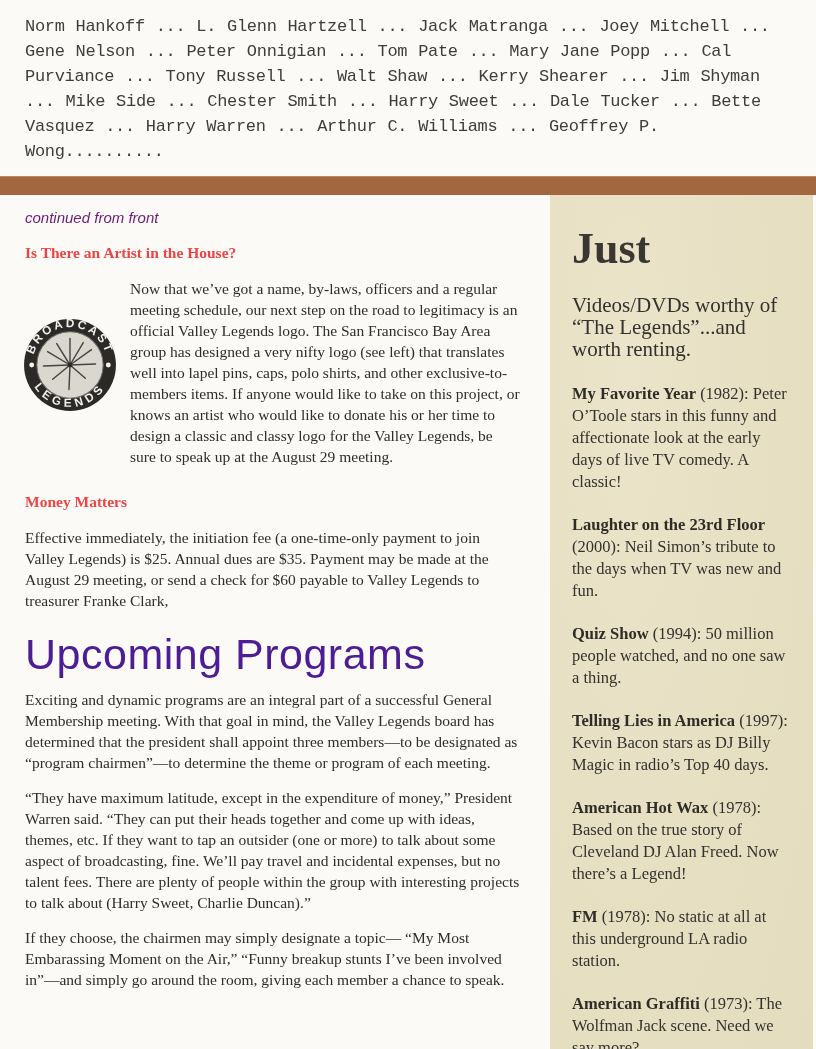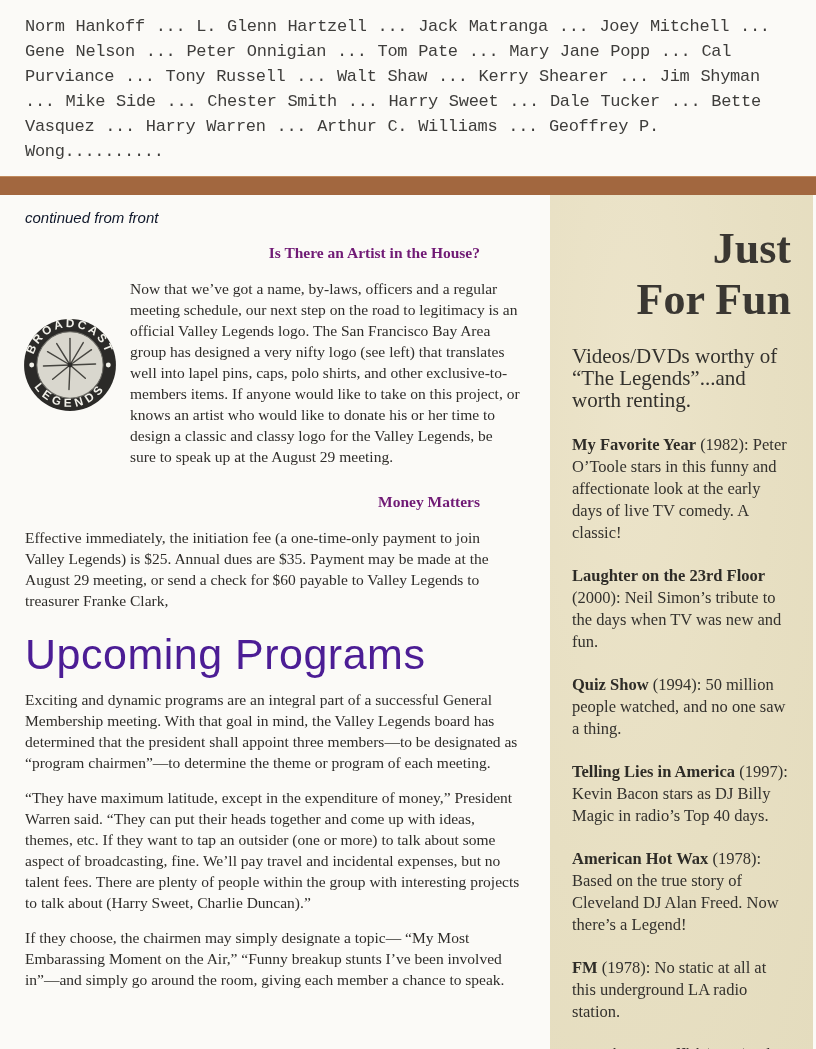--- a/index.html
+++ b/index.html
@@ -17,46 +17,46 @@
   }
   .brown-bar { height:18px; background:#a2673f; border-top:1px solid #c08a5e; }
   
   .content { display:flex; align-items:stretch; height:880px; }
   .main-col {
     flex:0 0 550px; box-sizing:border-box;
     padding:14px 30px 0 25px;
   }
   .continued {
     font-family:"Liberation Sans", sans-serif; font-style:italic;
-    font-size:15px; color:#0f172a; margin:0 0 0 0;
+    font-size:15px; color:#701a75; margin:0 0 0 0;
   }
   .body-p { margin:0 0 14px 0; font-size:15.5px; line-height:21px; text-align:left; }
   .center-head {
-    font-size:15.5px; font-weight:bold; text-align:right;
-    margin:18px 40px 16px 0; color:#701a75;
+    font-size:15.5px; font-weight:bold; text-align:left;
+    margin:18px 40px 16px 0; color:#ef4444;
   }
   .artist-block { position:relative; min-height:175px; margin-bottom:4px; }
   .artist-block .logo-wrap { position:absolute; left:-4px; top:38px; }
   .artist-block .body-p { margin-left:105px; }
   .money-head { margin-top:26px; }
   .programs-head {
     font-family:"Liberation Sans", sans-serif; font-weight:400;
     font-size:43px; letter-spacing:0.5px; color:#4c1d95;
     margin:20px 0 12px 0; line-height:46px;
   }
   
   .sidebar {
     flex:0 0 263px; box-sizing:border-box; margin-right:3px;
     background:#e9e1c5;
     background-image:radial-gradient(ellipse at 30% 20%, #ece4ca 0%, #e7dfc2 55%, #e4dcbe 100%);
     padding:26px 22px 0 22px; color:#33312d;
   }
   .sb-title {
     font-family:"Liberation Serif", serif; font-weight:bold;
-    font-size:44px; line-height:51px; text-align:right;
+    font-size:44px; line-height:51px; text-align:left;
     color:#3a3732; margin:2px 0 20px 0;
   }
   .sb-intro { font-size:21px; line-height:22px; margin:0 0 23px 0; }
   .sb-entry { font-size:16.5px; line-height:22px; margin:0 0 21px 0; }
   .sb-entry b { color:#2e2c27; }
 </style>
 </head>
 <body>
 
 <div class="page">
@@ -116,21 +116,20 @@
 
       <p class="body-p">Exciting and dynamic programs are an integral part of a successful General Membership meeting. With that goal in mind, the Valley Legends board has determined that the president shall appoint three members—to be designated as “program chairmen”—to determine the theme or program of each meeting.</p>
       <p class="body-p">“They have maximum latitude, except in the expenditure of money,” President Warren said. “They can put their heads together and come up with ideas, themes, etc. If they want to tap an outsider (one or more) to talk about some aspect of broadcasting, fine. We’ll pay travel and incidental expenses, but no talent fees. There are plenty of people within the group with interesting projects to talk about (Harry Sweet, Charlie Duncan).”</p>
       <p class="body-p">If they choose, the chairmen may simply designate a topic— “My Most Embarassing Moment on the Air,” “Funny breakup stunts I’ve been involved in”—and simply go around the room, giving each member a chance to speak.</p>
 
     </div>
 
     <div class="sidebar">
       <div class="sb-title">
         <div>Just</div>
-        <div>For Fun</div>
       </div>
 
       <p class="sb-intro">Videos/DVDs worthy of “The Legends”...and worth renting.</p>
 
       <p class="sb-entry"><b>My Favorite Year</b><span> (1982): Peter O’Toole stars in this funny and affectionate look at the early days of live TV comedy. A classic!</span></p>
       <p class="sb-entry"><b>Laughter on the 23rd Floor</b><span> (2000): Neil Simon’s tribute to the days when TV was new and fun.</span></p>
       <p class="sb-entry"><b>Quiz Show</b><span> (1994): 50 million people watched, and no one saw a thing.</span></p>
       <p class="sb-entry"><b>Telling Lies in America</b><span> (1997): Kevin Bacon stars as DJ Billy Magic in radio’s Top 40 days.</span></p>
       <p class="sb-entry"><b>American Hot Wax</b><span> (1978): Based on the true story of Cleveland DJ Alan Freed. Now there’s a Legend!</span></p>
       <p class="sb-entry"><b>FM</b><span> (1978): No static at all at this underground LA radio station.</span></p>

